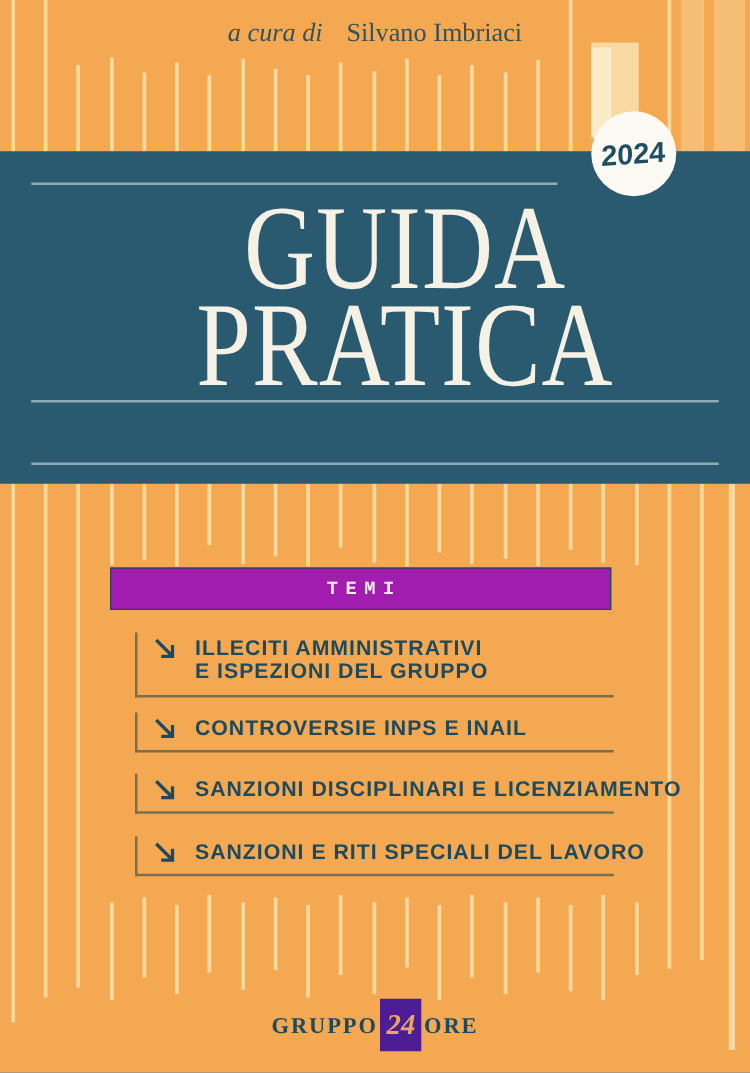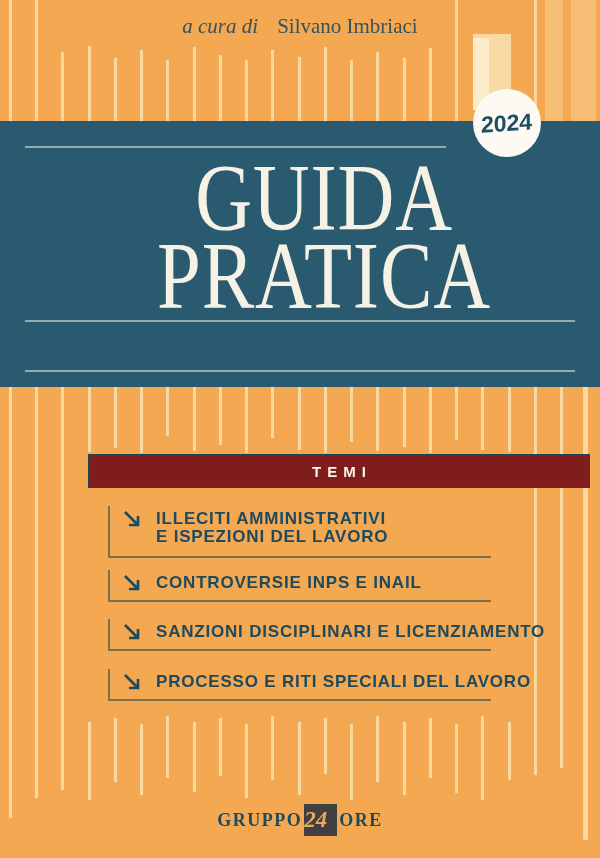--- a/index.html
+++ b/index.html
@@ -30,41 +30,41 @@
     font-family:"Liberation Serif", serif;font-weight:400;color:#F5F1E4;
     font-size:96px;line-height:78px;transform:scaleX(0.82);letter-spacing:1px;}
   .subtitle{position:absolute;left:0;top:206px;width:100%;height:34px;line-height:34px;text-align:center;
     font-family:"Liberation Serif", serif;font-weight:bold;font-size:29px;color:#F6F2E6;letter-spacing:0.5px;}
   
   .badge{position:absolute;left:473px;top:89px;width:68px;height:68px;border-radius:50%;
     background:#FCFAF2;z-index:4;display:flex;align-items:center;justify-content:center;}
   .badge span{font-weight:bold;font-size:23px;color:#204E62;transform:rotate(-4deg) skewX(-4deg);
     font-family:"Liberation Sans", sans-serif;}
   
-  .temi{position:absolute;left:88px;top:454px;width:502px;height:34px;background:#7f1d1d;
+  .temi{position:absolute;left:88px;top:454px;width:401px;height:34px;background:#a21caf;
     border:1px solid #1E4656;box-sizing:border-box;z-index:3;
-    display:flex;align-items:center;justify-content:center;}
+    display:flex;align-items:center;justify-content:center;font-family:Liberation Mono, monospace;}
   .temi span{color:#F7F4EA;font-weight:bold;font-size:15px;letter-spacing:6px;padding-left:6px;}
   
   .item{position:absolute;left:108px;width:381px;z-index:3;
     border-left:2px solid #7A7050;border-bottom:2px solid #7A7050;}
   .item .arrow{position:absolute;left:12px;top:3px;}
   .item .txt{position:absolute;left:46px;top:4px;color:#1C4A5E;font-weight:bold;
     font-size:17px;letter-spacing:0.8px;line-height:18px;white-space:nowrap;}
   #item1{top:506px;height:50px;}
   #item2{top:570px;height:30px;text-align:right;}
   #item3{top:619px;height:30px;}
   #item4{top:669px;height:30px;}
   
   .logo{position:absolute;left:0;top:798px;width:100%;height:44px;z-index:3;
     display:flex;align-items:center;justify-content:center;}
   .logo .word{font-family:"Liberation Serif", serif;font-weight:bold;font-size:18px;
     color:#1C4A5E;letter-spacing:1.5px;}
-  .logo .sq{width:33px;height:32px;background:#404040;margin:0 2px;
-    display:flex;align-items:center;}
+  .logo .sq{width:33px;height:42px;background:#4c1d95;margin:0 2px;
+    display:flex;align-items:center;justify-content:center;}
   .logo .sq span{font-family:"Liberation Serif", serif;font-weight:bold;font-style:italic;
     font-size:23px;color:#E9A85C;}
 </style>
 </head>
 <body>
 
 <div class="cover">
 
   <div id="stripes"></div>
 
@@ -93,21 +93,21 @@
   </div>
 
   <div class="item" id="item1">
     <span class="arrow">
       <svg width="22" height="22" viewBox="0 0 22 22">
           <path d="M3 3 L16 16 M16 7 L16 16 L7 16" stroke="#1C4A5E" stroke-width="2.6" fill="none"></path>
         </svg>
     </span>
     <span class="txt">
       <div>ILLECITI AMMINISTRATIVI</div>
-      <div>E ISPEZIONI DEL LAVORO</div>
+      <div>E ISPEZIONI DEL GRUPPO</div>
     </span>
   </div>
 
   <div class="item" id="item2">
     <span class="arrow">
       <svg width="22" height="22" viewBox="0 0 22 22">
           <path d="M3 3 L16 16 M16 7 L16 16 L7 16" stroke="#1C4A5E" stroke-width="2.6" fill="none"></path>
         </svg>
     </span>
     <span class="txt">CONTROVERSIE INPS E INAIL</span>
@@ -121,21 +121,21 @@
     </span>
     <span class="txt">SANZIONI DISCIPLINARI E LICENZIAMENTO</span>
   </div>
 
   <div class="item" id="item4">
     <span class="arrow">
       <svg width="22" height="22" viewBox="0 0 22 22">
           <path d="M3 3 L16 16 M16 7 L16 16 L7 16" stroke="#1C4A5E" stroke-width="2.6" fill="none"></path>
         </svg>
     </span>
-    <span class="txt">PROCESSO E RITI SPECIALI DEL LAVORO</span>
+    <span class="txt">SANZIONI E RITI SPECIALI DEL LAVORO</span>
   </div>
 
   <div class="logo">
     <span class="word">GRUPPO</span>
     <span class="sq">
       <span>24</span>
     </span>
     <span class="word">ORE</span>
   </div>
 

